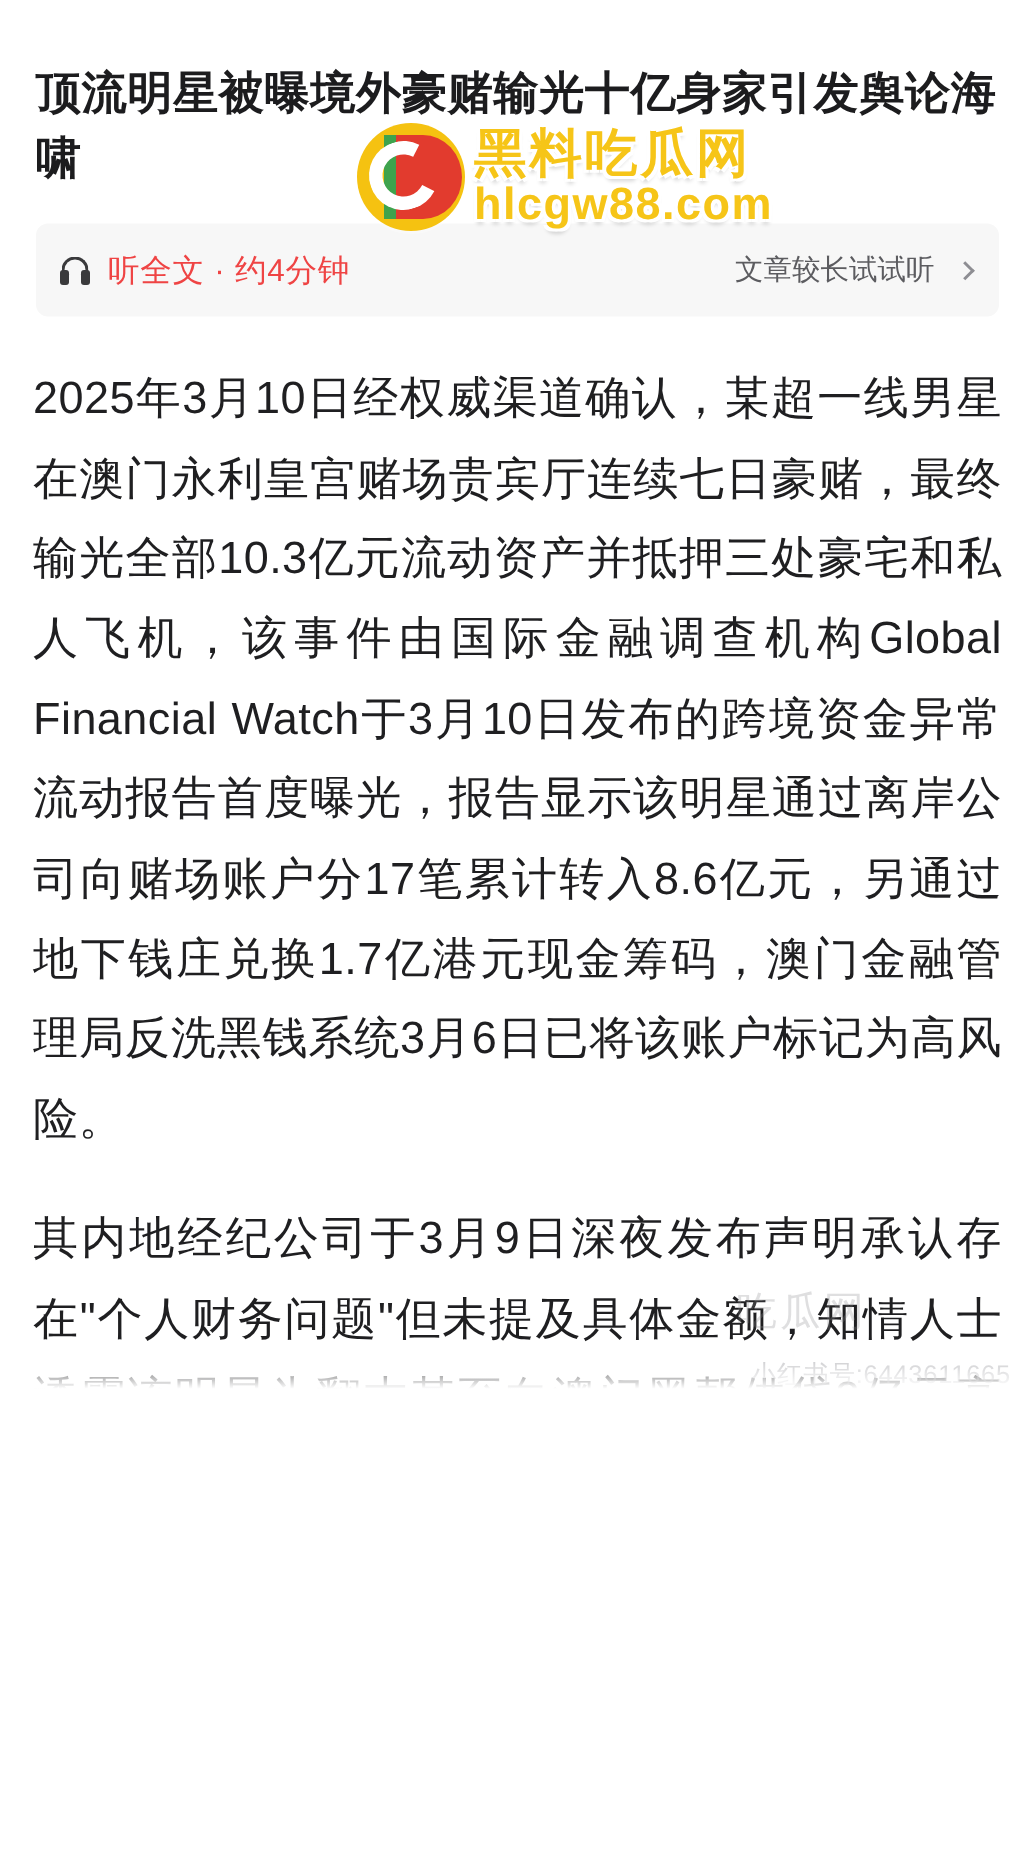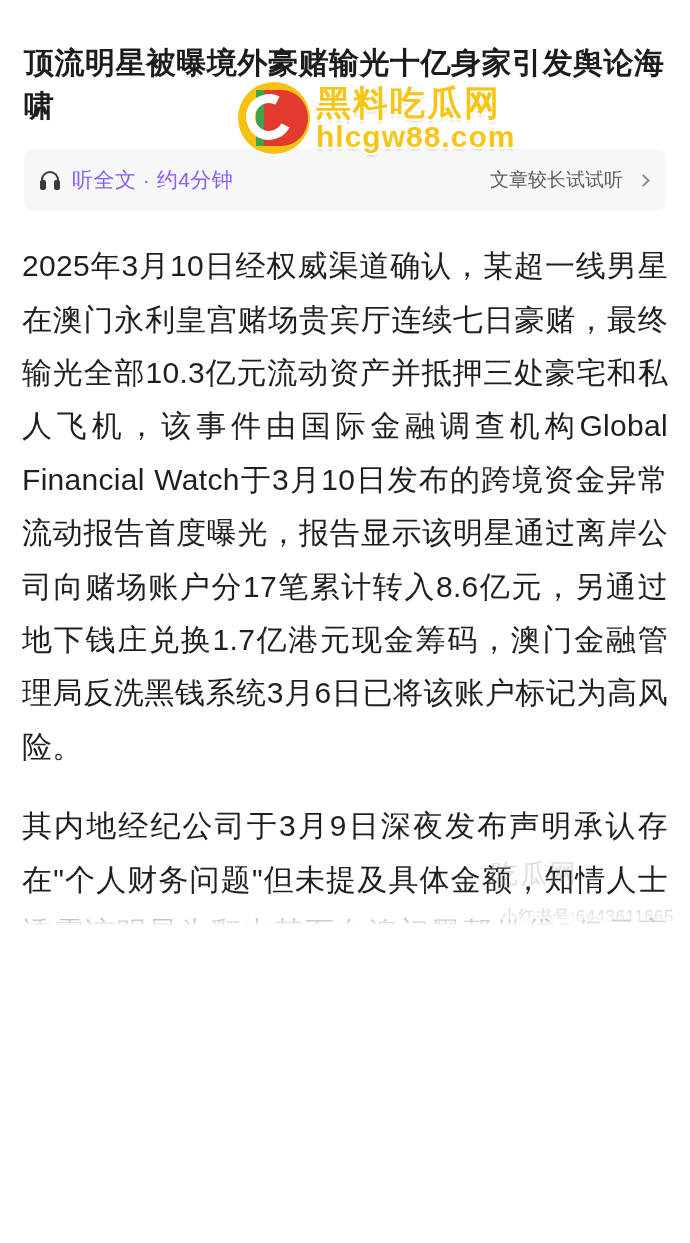--- a/index.html
+++ b/index.html
@@ -139,21 +139,21 @@
     top: 12px;
     width: 6px;
     height: 10px;
     background: #3a3a3c;
     border-radius: 2px;
   }
   .hp-icon .cupL { left: 2px; }
   .hp-icon .cupR { right: 2px; }
   .audio-label {
     font-size: 21px;
-    color: #8b5cf6;
+    color: #ef4444;
     letter-spacing: 0.5px;
   }
   .audio-right {
     display: flex;
     align-items: center;
     gap: 12px;
     font-size: 19px;
     color: #5c5c60;
   }
   .chev {

